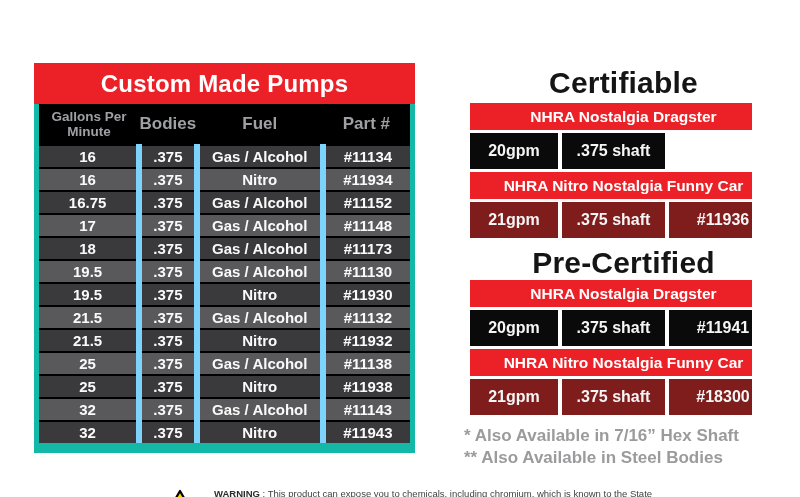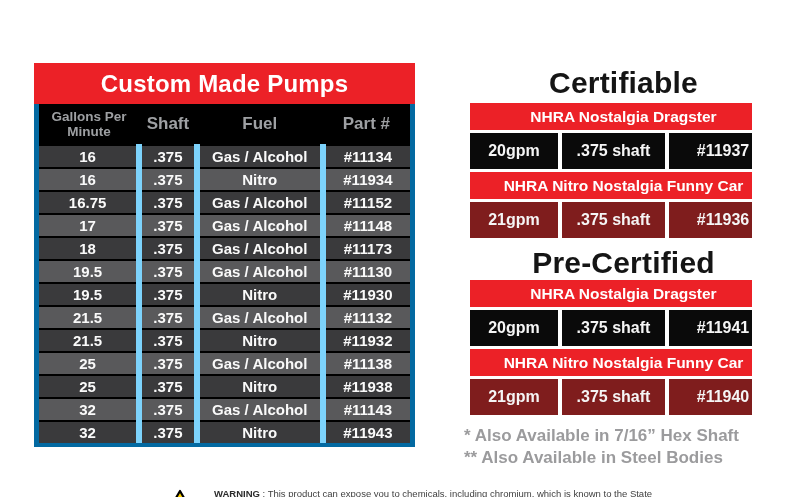--- a/index.html
+++ b/index.html
@@ -7,21 +7,21 @@
     position:relative;width:752px;height:497px;background:#ffffff;
     font-family:Liberation Sans, sans-serif;font-weight:bold;overflow:hidden;margin-top:32px;
   }
 
   
   .pump-container{position:absolute;left:34px;top:31px;width:381px;}
   .pump-title{
     height:41px;line-height:41px;background:#EC2127;color:#ffffff;
     font-size:24px;text-align:center;letter-spacing:.2px;
   }
-  .pump-frame{background:#0369a1;padding:0 5px 4px 5px;}
+  .pump-frame{background:#14b8a6;padding:0 5px 10px 5px;}
   .pump-frame table{width:100%;border-collapse:collapse;table-layout:fixed;}
   .pump-frame col.c1{width:27%;}
   .pump-frame col.c2{width:15.5%;}
   .pump-frame col.c3{width:34%;}
   .pump-frame col.c4{width:23.5%;}
   .pump-frame th{
     height:40px;vertical-align:middle;color:#9EA0A3;font-size:17px;
     text-align:center;padding:0;background:#000000;
   }
   .pump-frame th.c1{font-size:13.5px;line-height:15px;}
@@ -80,21 +80,21 @@
       <table>
         <colgroup>
             <col class="c1">
             <col class="c2">
             <col class="c3">
             <col class="c4">
           </colgroup>
         <thead>
           <tr>
             <th class="c1">Gallons Per Minute</th>
-            <th>Shaft</th>
+            <th>Bodies</th>
             <th>Fuel</th>
             <th>Part #</th>
           </tr>
         </thead>
         <tbody>
             <tr class="dark">
               <td>16</td>
               <td>.375</td>
               <td>Gas / Alcohol</td>
               <td>#11134</td>
@@ -177,21 +177,20 @@
   </div>
 
   <div class="right-col">
 
     <div class="section-title">Certifiable</div>
     <div class="mini-table">
       <div class="banner">NHRA Nostalgia Dragster</div>
       <div class="mini-row black">
         <div class="cell c-gpm">20gpm</div>
         <div class="cell c-shaft">.375 shaft</div>
-        <div class="cell c-part">#11937</div>
       </div>
       <div class="banner">NHRA Nitro Nostalgia Funny Car</div>
       <div class="mini-row gray">
         <div class="cell c-gpm">21gpm</div>
         <div class="cell c-shaft">.375 shaft</div>
         <div class="cell c-part">#11936</div>
       </div>
     </div>
 
     <div class="section-title second">Pre-Certified</div>
@@ -199,21 +198,21 @@
       <div class="banner">NHRA Nostalgia Dragster</div>
       <div class="mini-row black">
         <div class="cell c-gpm">20gpm</div>
         <div class="cell c-shaft">.375 shaft</div>
         <div class="cell c-part">#11941</div>
       </div>
       <div class="banner">NHRA Nitro Nostalgia Funny Car</div>
       <div class="mini-row gray">
         <div class="cell c-gpm">21gpm</div>
         <div class="cell c-shaft">.375 shaft</div>
-        <div class="cell c-part">#11940</div>
+        <div class="cell c-part">#18300</div>
       </div>
     </div>
 
     <div class="footnotes">
       <div>* Also Available in 7/16” Hex Shaft</div>
       <div>** Also Available in Steel Bodies</div>
     </div>
   </div>
 
   <div class="warning">

